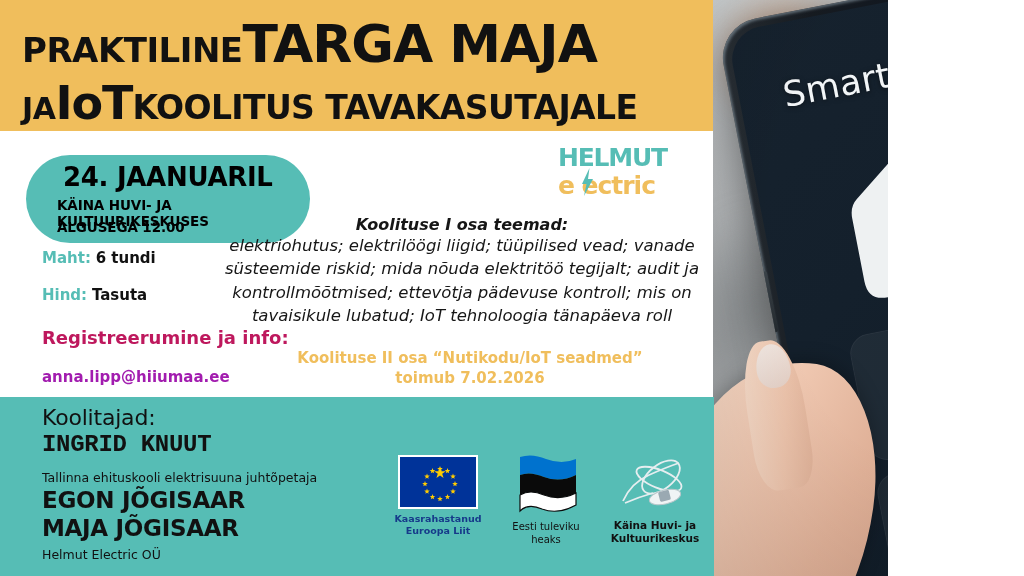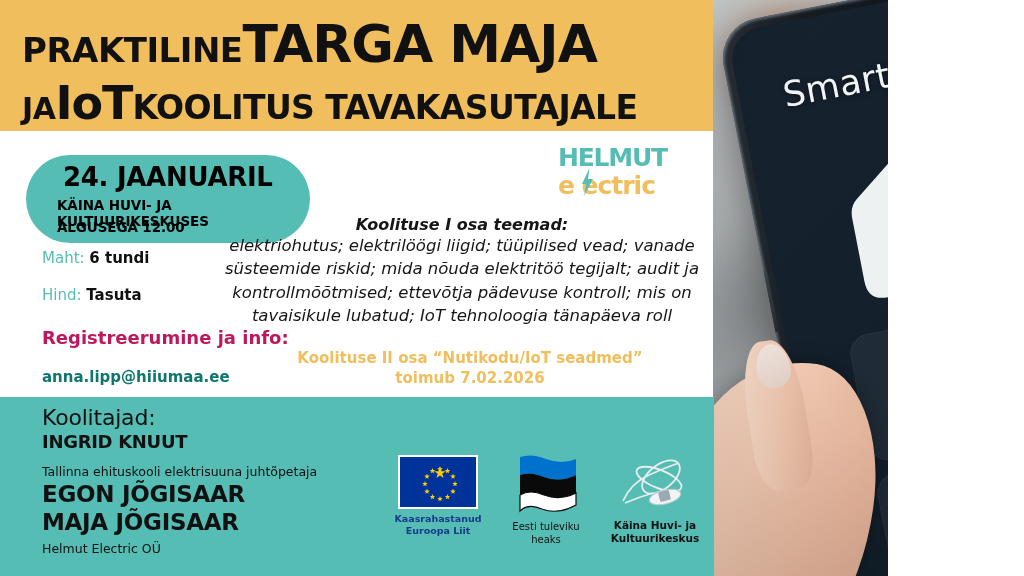--- a/index.html
+++ b/index.html
@@ -154,29 +154,29 @@
     position:absolute; left:31px; top:42px;
     font-family:"DejaVu Sans", sans-serif; font-size:13.5px; font-weight:700; letter-spacing:-.1px;
   }
   .date-badge .d3{
     position:absolute; left:31px; top:64px;
     font-family:"DejaVu Sans", sans-serif; font-size:13.5px; font-weight:700; letter-spacing:-.1px;
   }
 
   .meta{ position:absolute; left:42px; top:118px; width:250px; }
   .meta-row{ margin-bottom:19px; font-size:15px; font-family:"DejaVu Sans", sans-serif; }
-  .meta-lab{ color:#56bdb5; font-weight:400; }
+  .meta-lab{ color:#56bdb5; font-weight:700; }
   .meta-val{ color:#111; font-weight:700; }
   .reg-title{
     position:absolute; left:42px; top:196px;
     color:#be185d; font-weight:700; font-size:18px; font-family:"DejaVu Sans", sans-serif;
   }
   .reg-mail{
     position:absolute; left:42px; top:237px;
-    color:#0f766e; font-weight:700; font-size:15px; font-family:"DejaVu Sans", sans-serif;
+    color:#a21caf; font-weight:700; font-size:15px; font-family:"DejaVu Sans", sans-serif;
   }
 
   
   .helmut-logo{ position:absolute; left:558px; top:14px; width:110px; height:58px; }
   .hl-word{
     font-family:"DejaVu Sans", sans-serif; font-weight:700; color:#56bdb5;
     font-size:25px; letter-spacing:-1.2px; line-height:1;
   }
   .hl-word2{
     position:relative;
@@ -197,21 +197,21 @@
     font-family:"DejaVu Sans", sans-serif; color:#f0be5c; font-weight:700; font-size:15px;
     line-height:1.35;
   }
 
   
   .footer-teal{
     position:absolute; left:0; top:397px; width:714px; height:179px; background:#56bdb5;
   }
   .trainers{ position:absolute; left:42px; top:8px; color:#111; font-family:"DejaVu Sans", sans-serif; }
   .tr-head{ font-size:22px; font-weight:400; letter-spacing:-.2px; }
-  .tr-n1{ font-size:18px; font-weight:700; letter-spacing:-.3px; margin-top:1px; }
+  .tr-n1{ font-size:24px; font-weight:700; letter-spacing:-.3px; margin-top:1px;font-family:Liberation Mono, monospace; }
   .tr-sub{ font-size:12.5px; font-weight:400; line-height:1.35; margin-top:12px; }
   .tr-n2{ font-size:23px; font-weight:700; letter-spacing:-.3px; margin-top:0; }
   .tr-n3{ font-size:23px; font-weight:700; letter-spacing:-.3px; margin-top:2px; }
   .tr-org{ font-size:12.5px; font-weight:400; margin-top:6px; }
 
   .logos{ position:absolute; left:388px; top:58px; width:320px; height:100px; }
   .logo-item{ position:absolute; text-align:center; }
   .logo-cap{
     font-family:"DejaVu Sans", sans-serif; font-size:9.5px; font-weight:700; line-height:1.25;
     margin-top:4px;

